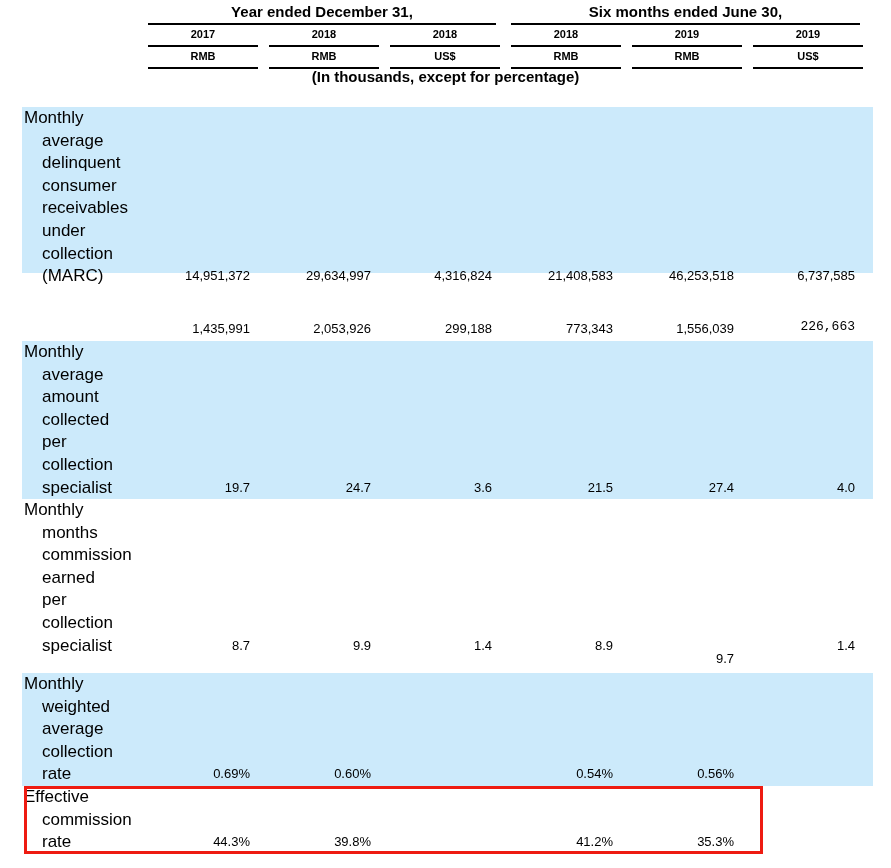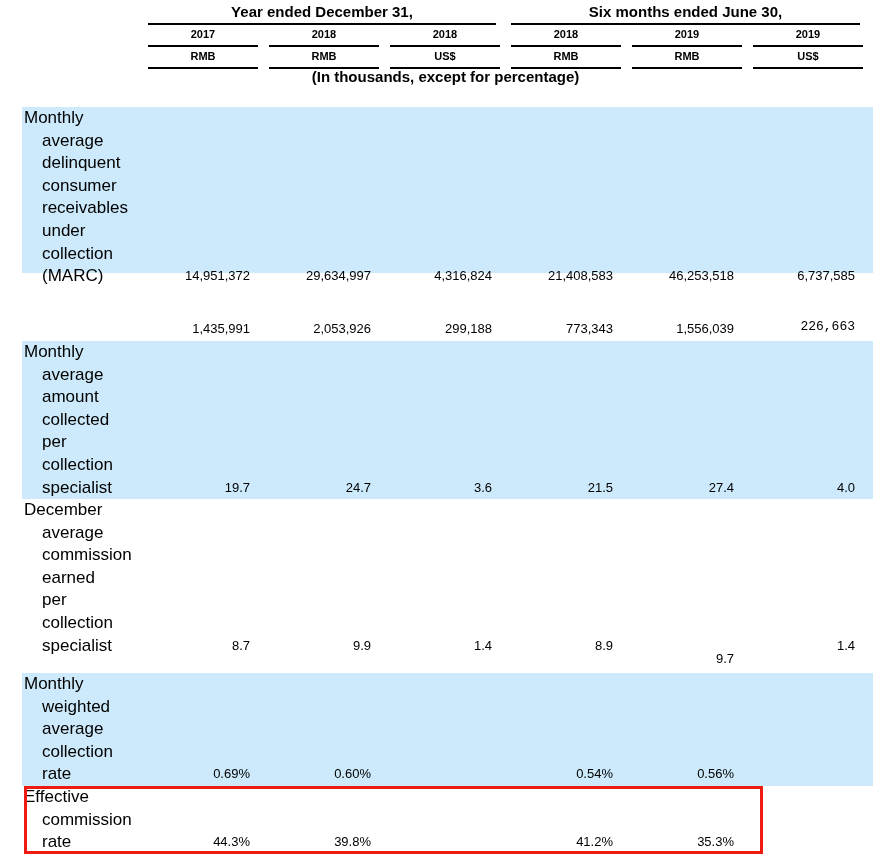--- a/index.html
+++ b/index.html
@@ -219,21 +219,21 @@
             <div class="cell c2" style="top: 135.6px;">3.6</div>
             <div class="cell c3" style="top: 135.6px;">21.5</div>
             <div class="cell c4" style="top: 135.6px;">27.4</div>
             <div class="cell c5" style="top: 135.6px;">4.0</div>
           </div>
         </div>
       </div>
       <div class="row" style="height: 158px;">
         <div class="band"></div>
         <div class="row-inner" style="height: 158px;">
-          <div class="label">December average commission earned per collection specialist</div>
+          <div class="label">Monthly months commission earned per collection specialist</div>
           <div class="vals">
             <div class="cell c0" style="top: 135.6px;">8.7</div>
             <div class="cell c1" style="top: 135.6px;">9.9</div>
             <div class="cell c2" style="top: 135.6px;">1.4</div>
             <div class="cell c3" style="top: 135.6px;">8.9</div>
             <div class="cell c4" style="top: 149px;">9.7</div>
             <div class="cell c5" style="top: 135.6px;">1.4</div>
           </div>
         </div>
       </div>

